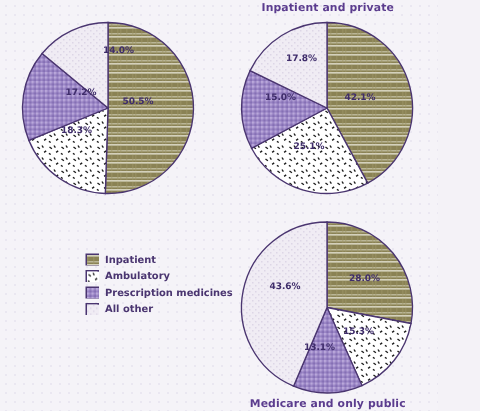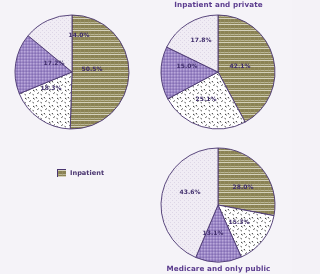--- a/index.html
+++ b/index.html
@@ -148,15 +148,39 @@
 
   <div id="legend">
       <div class="lg-row">
         <div class="lg-sw">
           <svg width="8" height="7" style="display: block;">
             <rect width="8" height="7" fill="url(#pat-inpatient-lines)"></rect>
           </svg>
         </div>
         <span class="lg-txt">Inpatient</span>
       </div>
+      <div class="lg-row">
+        <div class="lg-sw">
+          <svg width="8" height="7" style="display: block;">
+            <rect width="8" height="7" fill="url(#pat-ambulatory)"></rect>
+          </svg>
+        </div>
+        <span class="lg-txt">Ambulatory</span>
+      </div>
+      <div class="lg-row">
+        <div class="lg-sw">
+          <svg width="8" height="7" style="display: block;">
+            <rect width="8" height="7" fill="url(#pat-prescription)"></rect>
+          </svg>
+        </div>
+        <span class="lg-txt">Prescription medicines</span>
+      </div>
+      <div class="lg-row">
+        <div class="lg-sw">
+          <svg width="8" height="7" style="display: block;">
+            <rect width="8" height="7" fill="url(#pat-allother)"></rect>
+          </svg>
+        </div>
+        <span class="lg-txt">All other</span>
+      </div>
     </div>
 
 </div>
 
 </body></html>

